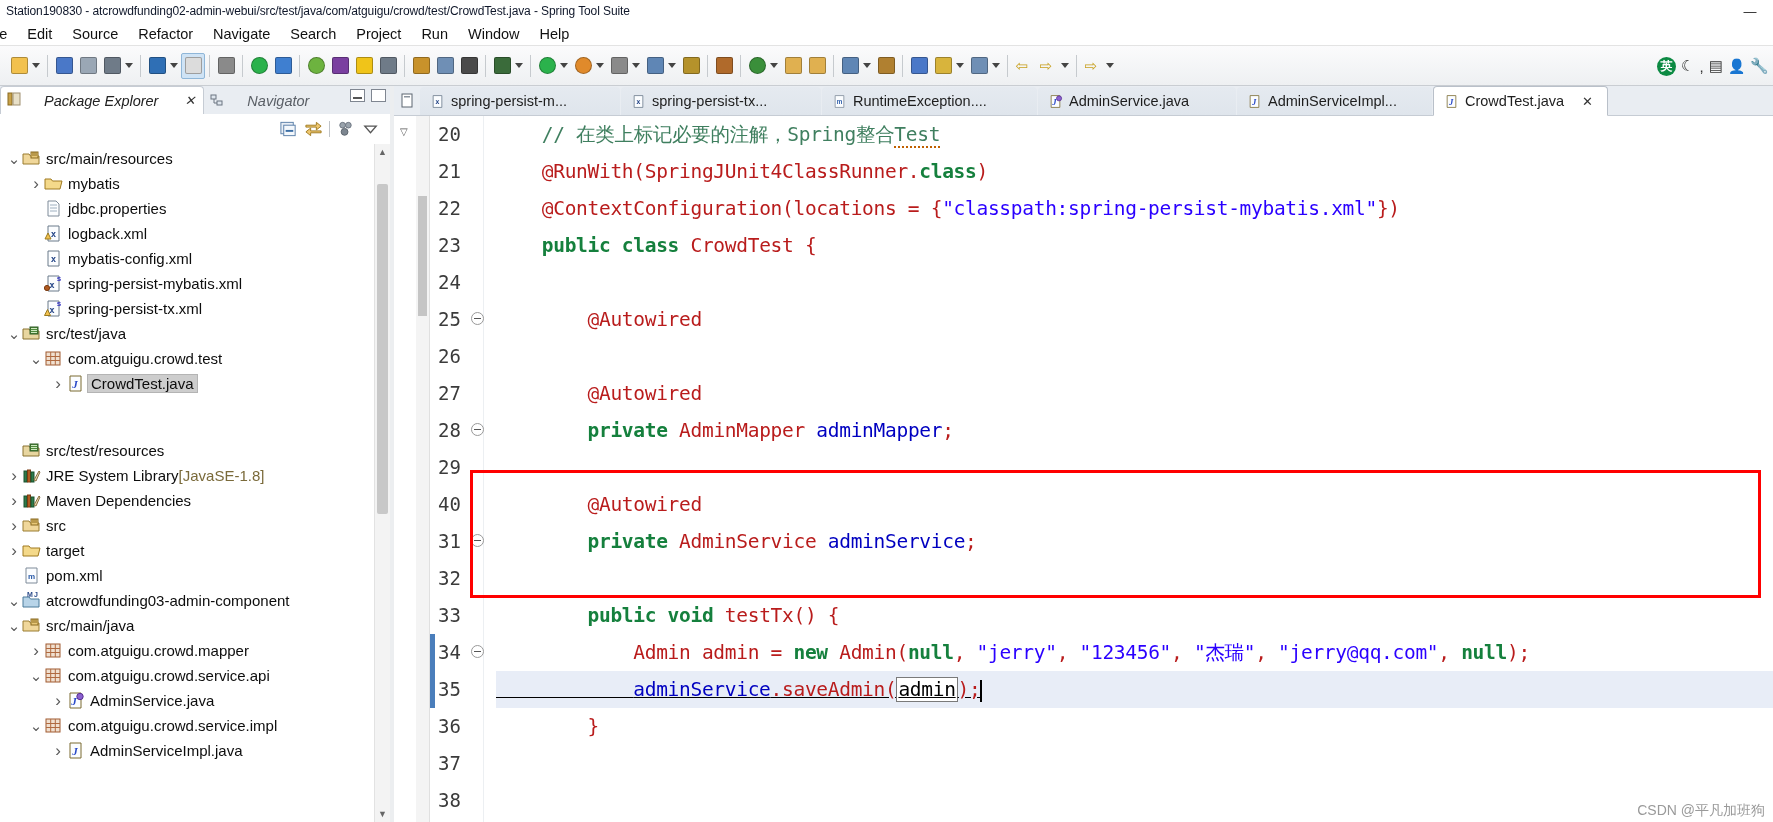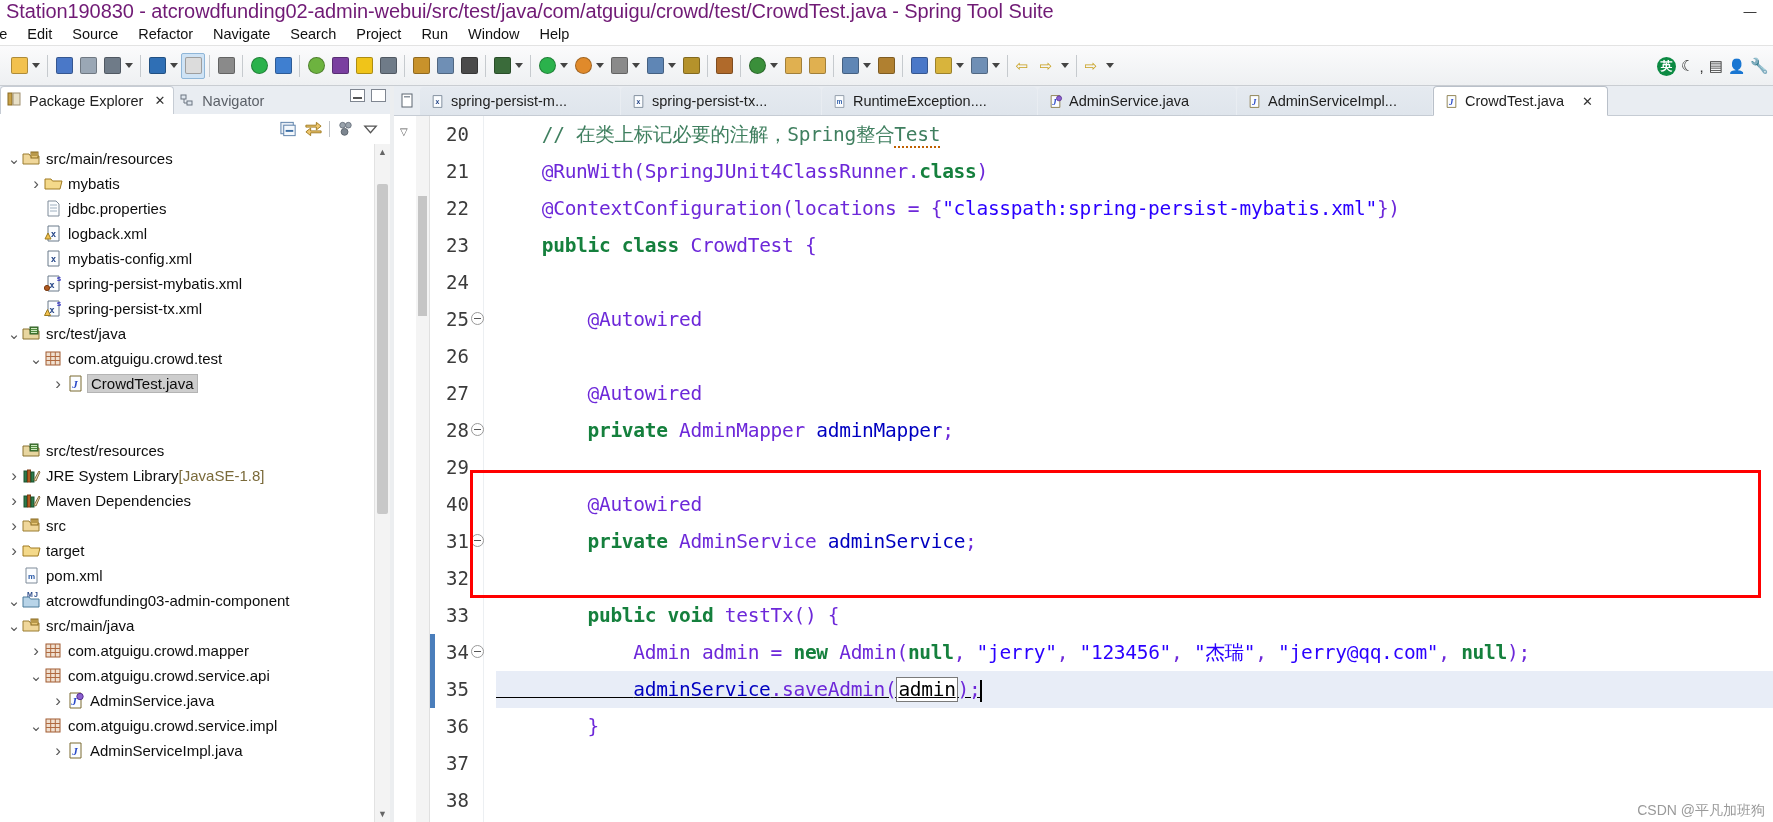--- a/index.html
+++ b/index.html
@@ -22,22 +22,22 @@
   .titlebar {
     height: 22px;
     background: #ffffff;
     display: flex;
     align-items: center;
     padding-left: 6px;
     flex: 0 0 auto;
     position: relative;
   }
   .titlebar .title-text {
-    font-size: 20px;
-    color: #701a75;
+    font-size: 12px;
+    color: #0f172a;
     white-space: nowrap;
     letter-spacing: -0.1px;
   }
   .win-controls {
     position: absolute;
     right: 0; top: 0;
     height: 22px;
     display: flex;
     align-items: center;
   }
@@ -153,27 +153,28 @@
     display: flex;
     align-items: flex-end;
     background: #e9edf2;
     position: relative;
     flex: 0 0 auto;
   }
   .view-tab {
     height: 26px;
     display: flex;
     align-items: center;
-    gap: 8px;
+    gap: 23px;
     padding: 0 8px 0 6px;
     font-size: 14.5px;
     color: #222;
     border-top-left-radius: 4px;
     border-top-right-radius: 4px;
     white-space: nowrap;
+    font-style: italic;
   }
   .view-tab.selected {
     background: #ffffff;
     border: 1px solid #c6ccd4;
     border-bottom: none;
     height: 28px;
     font-weight: normal;
   }
   .view-tab.unselected { color: #5a5f66; }
   .tab-close { font-size: 13px; color: #333; margin-left: 3px; }
@@ -349,21 +350,21 @@
     position: absolute;
     left: 2px; right: 2px;
     top: 80px; height: 120px;
     background: #c5c5c5;
   }
   .gutter {
     width: 54px;
     flex: 0 0 54px;
     background: #ffffff;
     position: relative;
-    text-align: right;
+    text-align: center;
     border-right: 1px solid #eceff2;
   }
   .gutter-row {
     height: 37px;
     line-height: 37px;
     font-size: 19px;
     color: #3b3b3b;
     font-family: "DejaVu Sans Mono", monospace;
     position: relative;
     padding-right: 14px;
@@ -407,21 +408,21 @@
     letter-spacing: -0.3px;
   }
   .code-line.highlight {
     background: #e8edf7;
     text-decoration: underline;
   }
   .kw   { color: #15803d; font-weight: bold; }
   .str  { color: #2a00ff; }
   .fld  { color: #0000c0; }
   .cmt  { color: #3f7f5f; }
-  .stat { color: #6d28d9; }
+  .stat { color: #b91c1c; }
   .boxsel {
     border: 1px solid #7a7a7a;
     padding: 0 1px;
     background: #ffffff;
   }
   .caret-bar {
     display: inline-block;
     width: 2px;
     height: 22px;
     background: #000;

